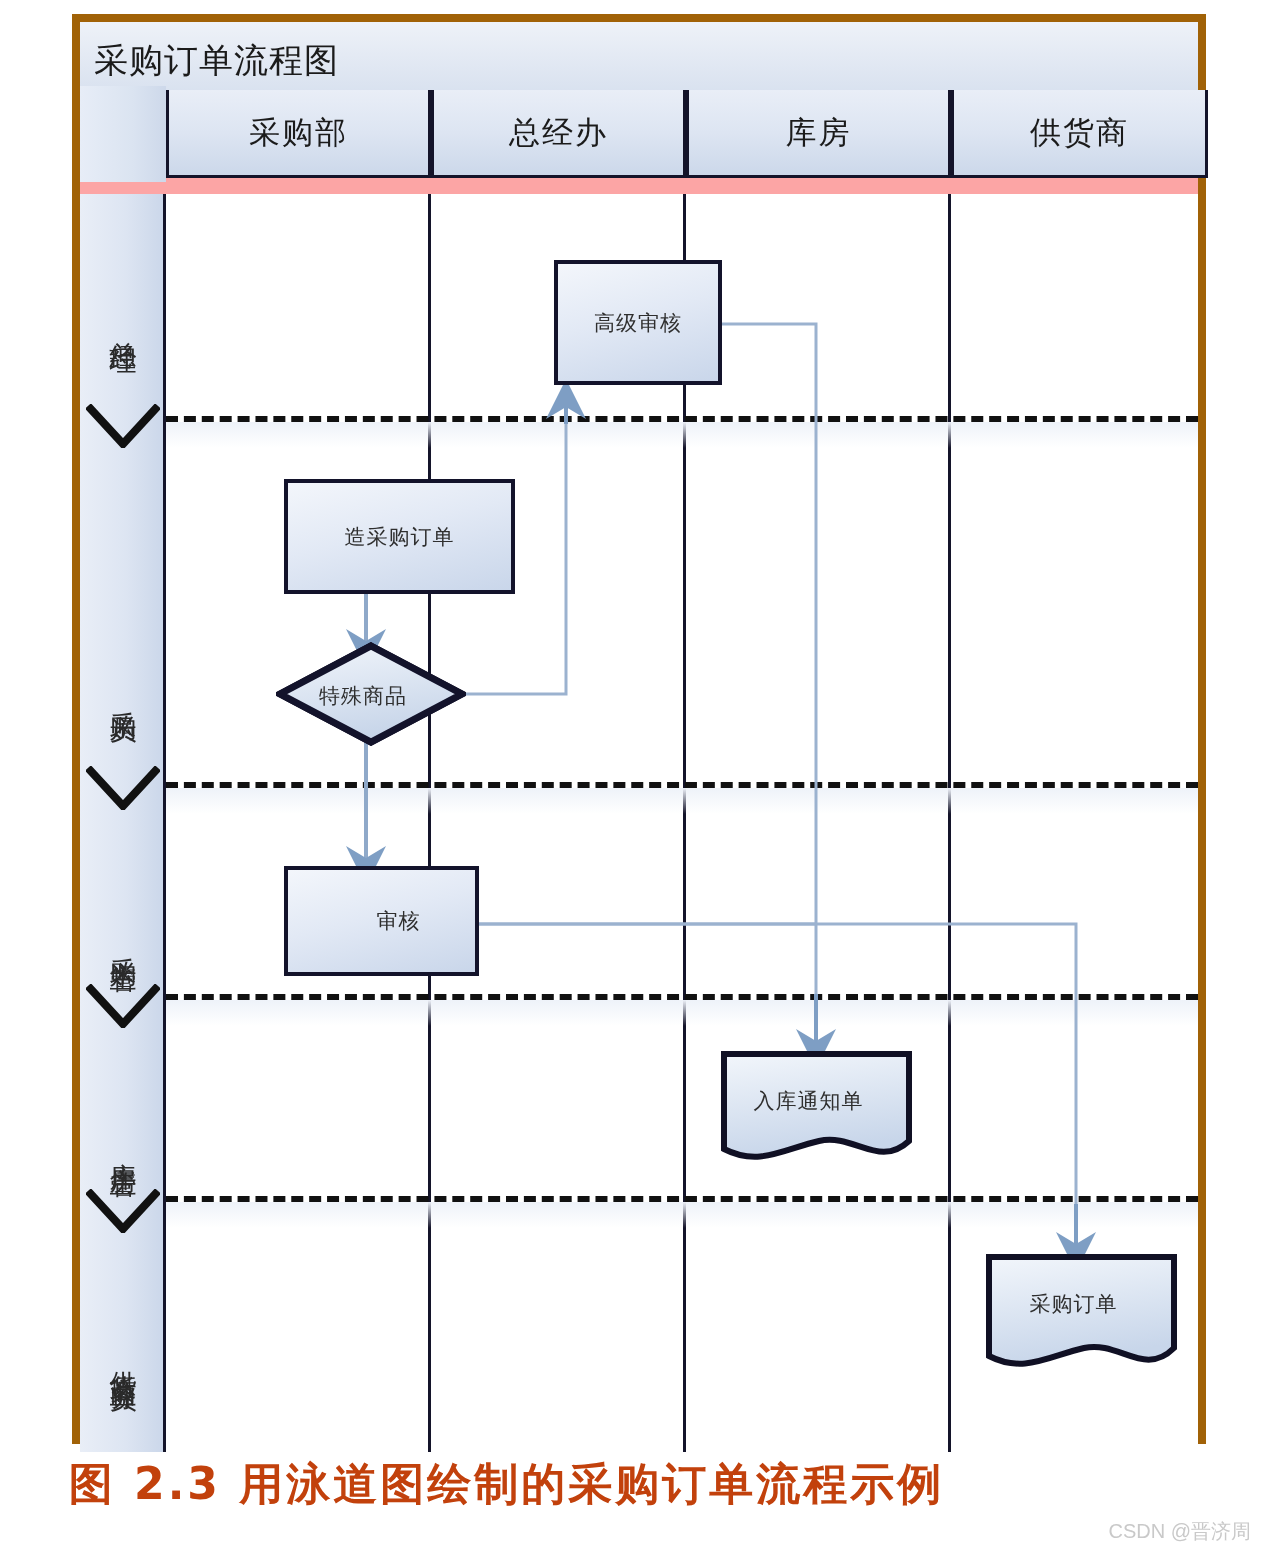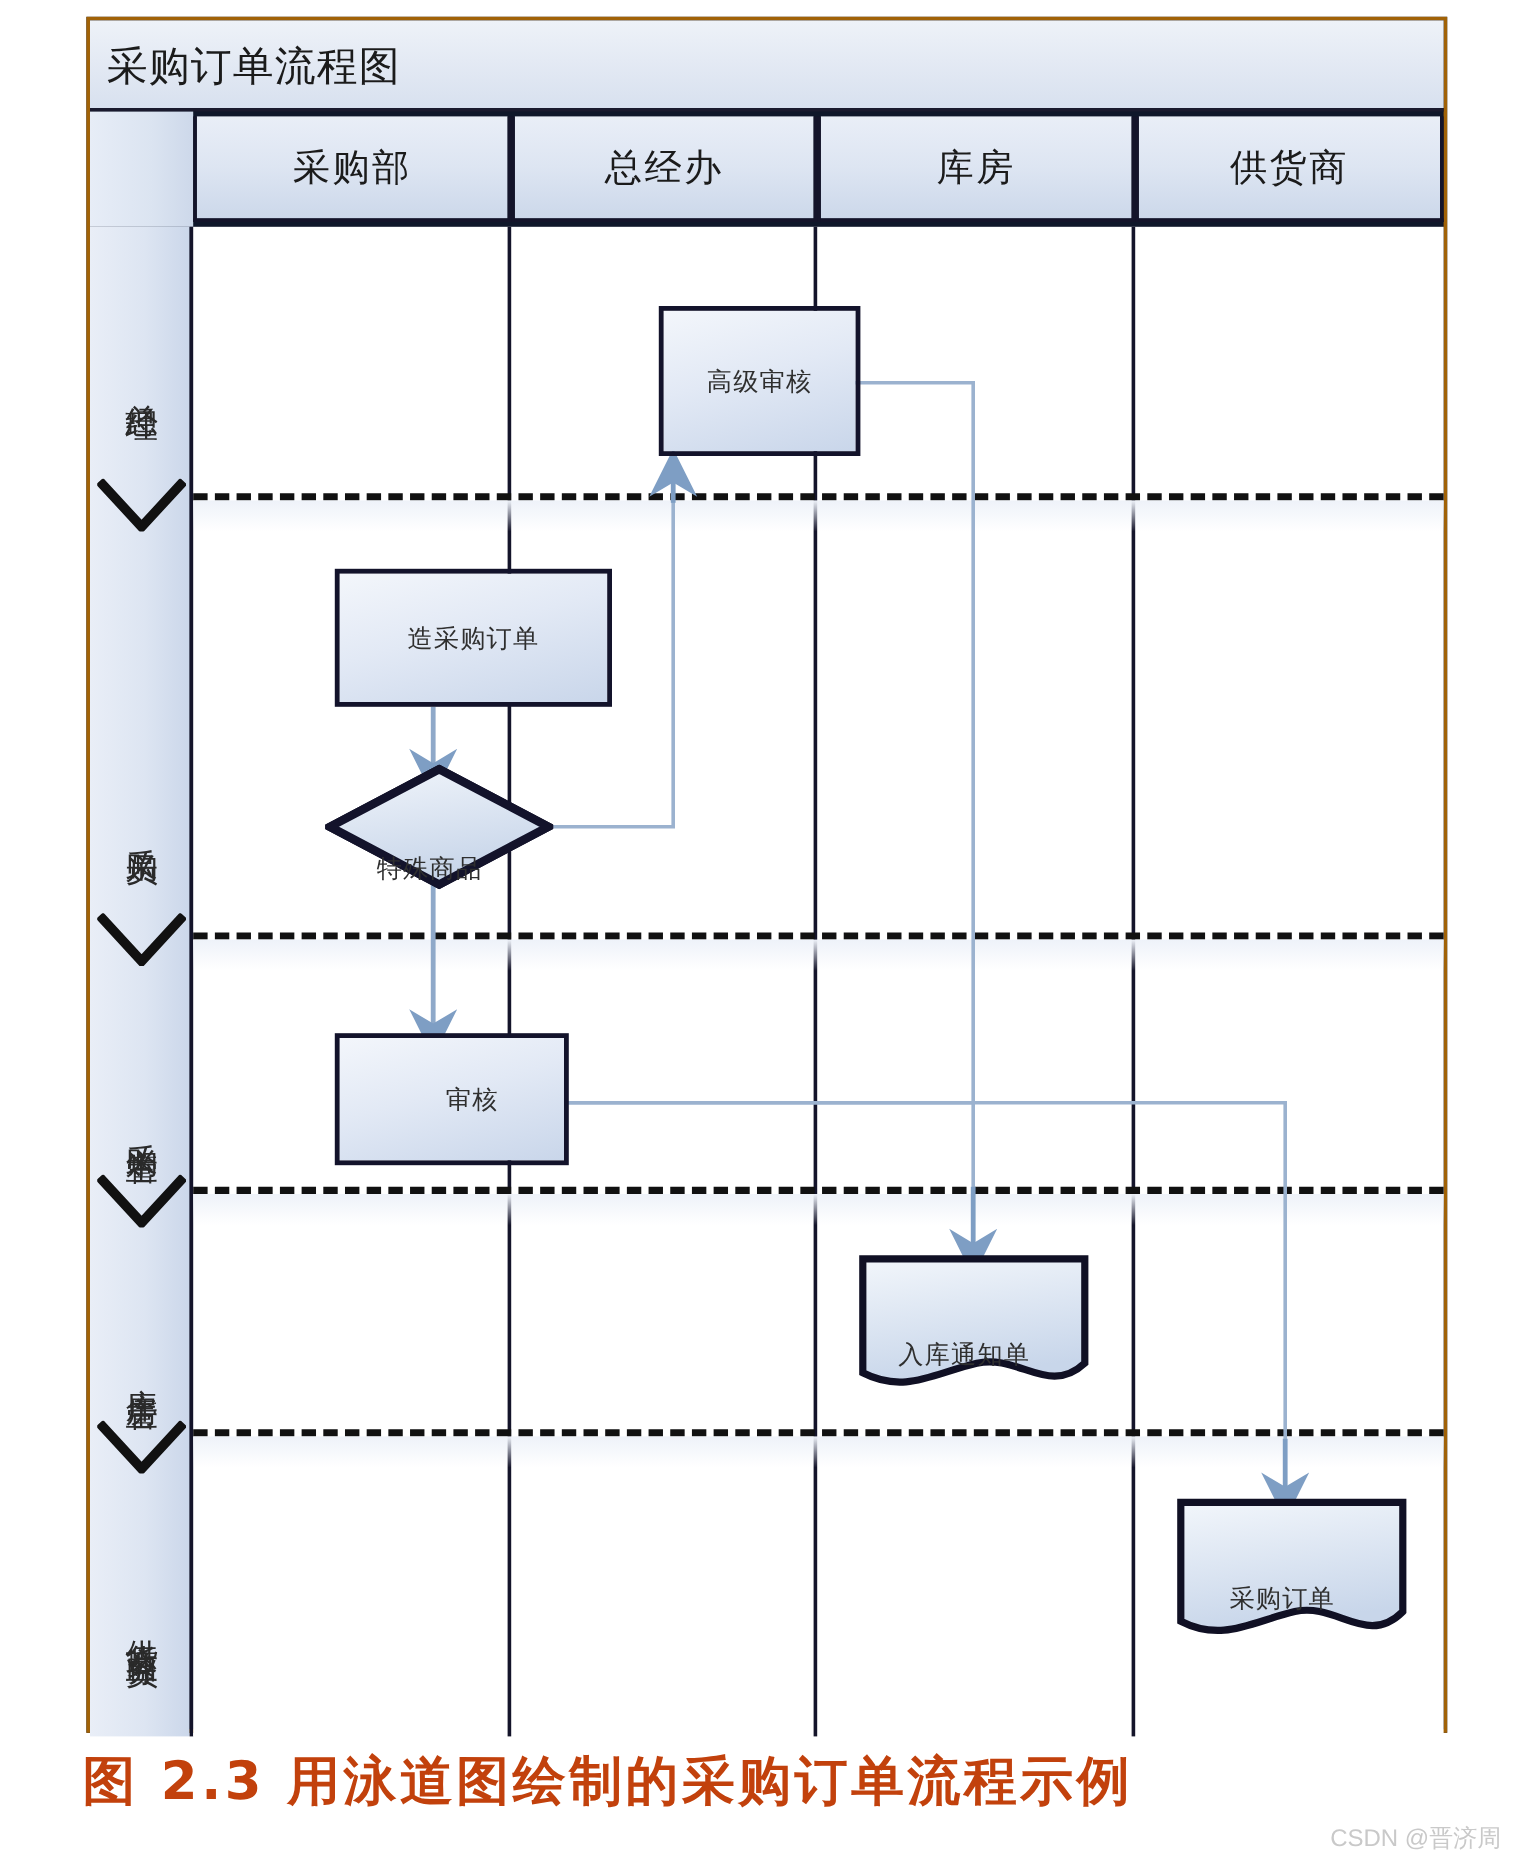--- a/index.html
+++ b/index.html
@@ -4,41 +4,41 @@
 <style>
   html,body{margin:0;padding:0;background:#ffffff;}
   body{
     width:1263px;height:1552px;position:relative;overflow:hidden;
     font-family:"Liberation Serif","DejaVu Serif",serif;
   }
 
   
   #diagram-frame{
     position:absolute;left:72px;top:14px;width:1134px;height:1430px;
-    border:3px solid #a16207;
-    background:#0f172a;
+    border:8px solid #a16207;
+    background:#fca5a5;
     box-sizing:border-box;
   }
 
   
   #title-bar{
     position:absolute;left:0;top:0;width:100%;height:76px;
     background:linear-gradient(180deg,#eef2f8 0%,#e4eaf4 45%,#d8e1ef 100%);
     border-bottom:3px solid #1a1a2e;
     box-sizing:border-box;
   }
   #title-text{
     position:absolute;left:14px;top:16px;
     font-size:34px;color:#1b1b1b;letter-spacing:1px;
     white-space:nowrap;
   }
 
   
   #header-row{
-    position:absolute;left:0;top:76px;width:100%;height:96px;
+    position:absolute;left:0;top:64px;width:100%;height:96px;
   }
   .col-header{
     position:absolute;top:4px;height:88px;
     background:linear-gradient(180deg,#e9eef7 0%,#dde5f2 50%,#ccd8ea 100%);
     border-left:3px solid #14142a;
     border-right:3px solid #14142a;
     border-bottom:3px solid #14142a;
     box-sizing:border-box;
     display:flex;align-items:center;justify-content:center;
     font-size:31px;color:#1b1b1b;letter-spacing:2px;
@@ -99,21 +99,20 @@
   }
   .node-decision{
     background:transparent;border:none;
   }
   .node-doc{ background:transparent;border:none; }
   .node-label{
     position:absolute;left:0;right:16px;
     display:flex;align-items:center;justify-content:center;
     font-size:21px;color:#2f2f2f;letter-spacing:1px;
     pointer-events:none;
-    margin-top:33px;
   }
 
   
   #connectors{
     position:absolute;left:0;top:0;width:1134px;height:1430px;
     pointer-events:none;
   }
 
   
   #caption{

